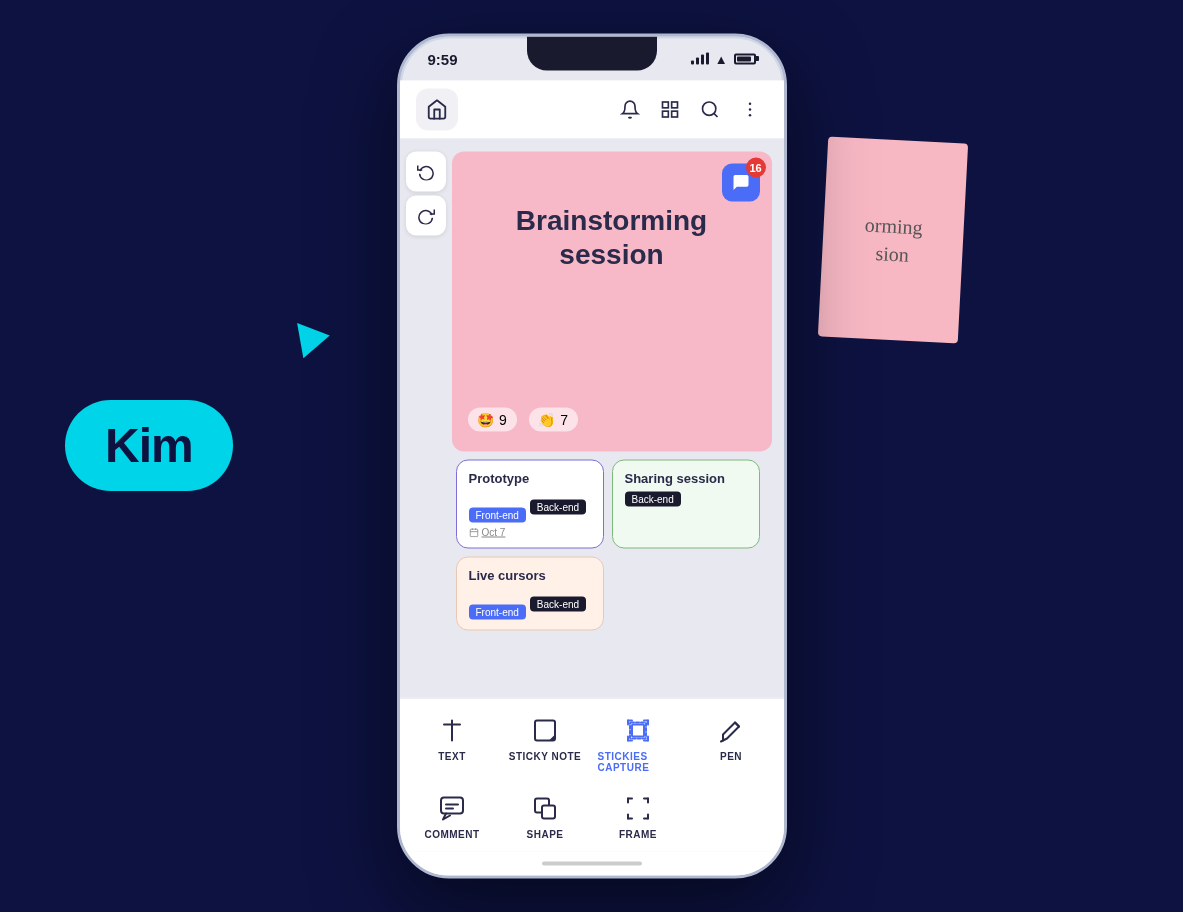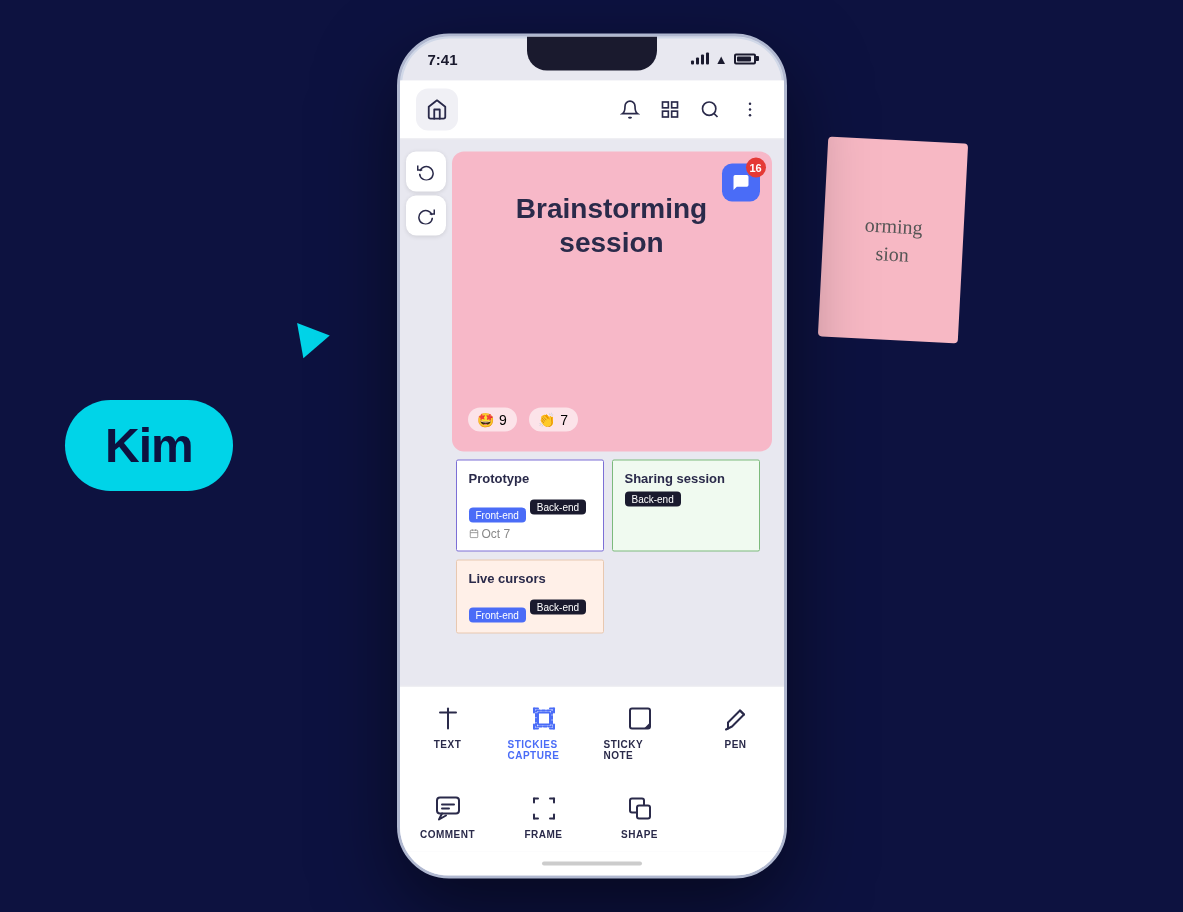--- a/index.html
+++ b/index.html
@@ -293,21 +293,21 @@
       justify-content: center;
       font-size: 11px;
       font-weight: 700;
       color: white;
     }
     .sticky-note-title {
       font-size: 28px;
       font-weight: 700;
       color: #2a2a4a;
       text-align: center;
-      margin-top: 24px;
+      margin-top: 36px;
       line-height: 1.2;
     }
     .sticky-note-reactions {
       display: flex;
       gap: 12px;
       margin-top: auto;
       padding-bottom: 4px;
     }
     .reaction-pill {
       background: rgba(255,255,255,0.6);
@@ -320,21 +320,21 @@
     }
 
     
     .cards-grid {
       padding: 8px 12px 8px 4px;
       display: grid;
       grid-template-columns: 1fr 1fr;
       gap: 8px;
     }
     .card-item {
-      border-radius: 2px;
+      border-radius: 12px;
       padding: 10px 12px;
       background: white;
     }
     .card-item.purple-border { border: 1.5px solid #7c6fd6; }
     .card-item.green-border { border: 1.5px solid #7cba7c; background: #f0faf0; }
     .card-item.peach-bg { background: #fff0e8; border: 1.5px solid #e8c8b0; grid-column: 1; }
     .card-title {
       font-size: 13px;
       font-weight: 600;
       color: #2a2a4a;
@@ -348,37 +348,38 @@
     }
     .tag {
       font-size: 10px;
       padding: 2px 7px;
       border-radius: 4px;
       font-weight: 500;
     }
     .tag-purple { background: #4a6cf7; color: white; margin-top: 16px; }
     .tag-dark { background: #1a1a2e; color: white; }
     .tag-date {
-      font-size: 12px;
+      font-size: 10px;
       color: #888;
       display: flex;
       align-items: center;
       gap: 3px;
+      text-decoration: underline;
     }
 
     
     .bottom-toolbar {
       background: white;
       border-top: 1px solid #e0e0e8;
       padding: 8px 0 4px;
     }
     .toolbar-grid {
       display: grid;
       grid-template-columns: repeat(4, 1fr);
-      gap: 16px;
+      gap: 4px;
       padding: 0 8px;
     }
     .tool-item {
       display: flex;
       flex-direction: column;
       align-items: center;
       gap: 4px;
       padding: 8px 4px;
       cursor: pointer;
       border-radius: 8px;
@@ -433,21 +434,21 @@
     <span>orming</span><br>
     <span>sion</span>
   </div>
 </div>
 
 <div class="phone-wrapper">
   <div class="phone">
     <div class="notch"></div>
 
     <div class="status-bar">
-      <span class="status-time">7:41</span>
+      <span class="status-time">9:59</span>
       <div class="status-icons">
         <div class="signal-bars">
           <div class="signal-bar" style="height:4px"></div>
           <div class="signal-bar" style="height:7px"></div>
           <div class="signal-bar" style="height:10px"></div>
           <div class="signal-bar" style="height:12px"></div>
         </div>
         <span class="wifi-icon">▲</span>
         <div class="battery-icon">
           <div class="battery-fill"></div>
@@ -582,85 +583,85 @@
         <div class="toolbar-grid">
 
           <div class="tool-item">
             <svg width="32" height="32" viewBox="0 0 32 32" fill="none" stroke="#2a2a4a" stroke-width="2" stroke-linecap="round">
               <line x1="16" y1="6" x2="16" y2="26"></line>
               <line x1="8" y1="10" x2="24" y2="10"></line>
             </svg>
             <span class="tool-label">TEXT</span>
           </div>
 
+          <div class="tool-item">
+            <svg width="32" height="32" viewBox="0 0 32 32" fill="none" stroke="#2a2a4a" stroke-width="2" stroke-linecap="round" stroke-linejoin="round">
+              <rect x="6" y="6" width="20" height="20" rx="2"></rect>
+              <path d="M20 26 L26 20 L26 26 Z" fill="#2a2a4a" stroke="none"></path>
+            </svg>
+            <span class="tool-label">STICKY NOTE</span>
+          </div>
+
           <div class="tool-item active">
             <svg width="32" height="32" viewBox="0 0 32 32" fill="none" stroke="#4a6cf7" stroke-width="2" stroke-linecap="round" stroke-linejoin="round">
               <rect x="8" y="8" width="16" height="16" rx="1" stroke-dasharray="3 2"></rect>
               <rect x="10" y="10" width="12" height="12" rx="1" fill="white" stroke="#4a6cf7"></rect>
               <line x1="6" y1="6" x2="10" y2="6"></line>
                 <line x1="6" y1="6" x2="6" y2="10"></line>
               <line x1="26" y1="6" x2="22" y2="6"></line>
                 <line x1="26" y1="6" x2="26" y2="10"></line>
               <line x1="6" y1="26" x2="10" y2="26"></line>
                 <line x1="6" y1="26" x2="6" y2="22"></line>
               <line x1="26" y1="26" x2="22" y2="26"></line>
                 <line x1="26" y1="26" x2="26" y2="22"></line>
             </svg>
             <span class="tool-label">STICKIES CAPTURE</span>
           </div>
 
           <div class="tool-item">
             <svg width="32" height="32" viewBox="0 0 32 32" fill="none" stroke="#2a2a4a" stroke-width="2" stroke-linecap="round" stroke-linejoin="round">
-              <rect x="6" y="6" width="20" height="20" rx="2"></rect>
-              <path d="M20 26 L26 20 L26 26 Z" fill="#2a2a4a" stroke="none"></path>
-            </svg>
-            <span class="tool-label">STICKY NOTE</span>
-          </div>
-
-          <div class="tool-item">
-            <svg width="32" height="32" viewBox="0 0 32 32" fill="none" stroke="#2a2a4a" stroke-width="2" stroke-linecap="round" stroke-linejoin="round">
               <path d="M8 26 L8 20 L20 8 L24 12 L12 24 Z"></path>
               <line x1="20" y1="8" x2="24" y2="12"></line>
               <line x1="8" y1="26" x2="6" y2="27"></line>
             </svg>
             <span class="tool-label">PEN</span>
           </div>
 
           <div class="tool-item">
             <svg width="32" height="32" viewBox="0 0 32 32" fill="none" stroke="#2a2a4a" stroke-width="2" stroke-linecap="round" stroke-linejoin="round">
               <rect x="5" y="5" width="22" height="16" rx="3"></rect>
               <line x1="10" y1="12" x2="22" y2="12"></line>
               <line x1="10" y1="16" x2="17" y2="16"></line>
               <path d="M10 21 L7 27 L14 23"></path>
             </svg>
             <span class="tool-label">COMMENT</span>
+          </div>
+
+          <div class="tool-item">
+            <svg width="32" height="32" viewBox="0 0 32 32" fill="none" stroke="#2a2a4a" stroke-width="2" stroke-linecap="round" stroke-linejoin="round">
+              <rect x="6" y="6" width="14" height="14" rx="2"></rect>
+              <rect x="13" y="13" width="13" height="13" rx="2" fill="white" stroke="#2a2a4a"></rect>
+            </svg>
+            <span class="tool-label">SHAPE</span>
           </div>
 
           <div class="tool-item">
             <svg width="32" height="32" viewBox="0 0 32 32" fill="none" stroke="#2a2a4a" stroke-width="2" stroke-linecap="round">
               <line x1="6" y1="6" x2="10" y2="6"></line>
                 <line x1="6" y1="6" x2="6" y2="10"></line>
               <line x1="26" y1="6" x2="22" y2="6"></line>
                 <line x1="26" y1="6" x2="26" y2="10"></line>
               <line x1="6" y1="26" x2="10" y2="26"></line>
                 <line x1="6" y1="26" x2="6" y2="22"></line>
               <line x1="26" y1="26" x2="22" y2="26"></line>
                 <line x1="26" y1="26" x2="26" y2="22"></line>
             </svg>
             <span class="tool-label">FRAME</span>
           </div>
 
-          <div class="tool-item">
-            <svg width="32" height="32" viewBox="0 0 32 32" fill="none" stroke="#2a2a4a" stroke-width="2" stroke-linecap="round" stroke-linejoin="round">
-              <rect x="6" y="6" width="14" height="14" rx="2"></rect>
-              <rect x="13" y="13" width="13" height="13" rx="2" fill="white" stroke="#2a2a4a"></rect>
-            </svg>
-            <span class="tool-label">SHAPE</span>
-          </div>
-
         </div>
       </div>
 
       <div class="home-indicator">
         <div class="home-bar"></div>
       </div>
     </div>
   </div>
 </div>
 

